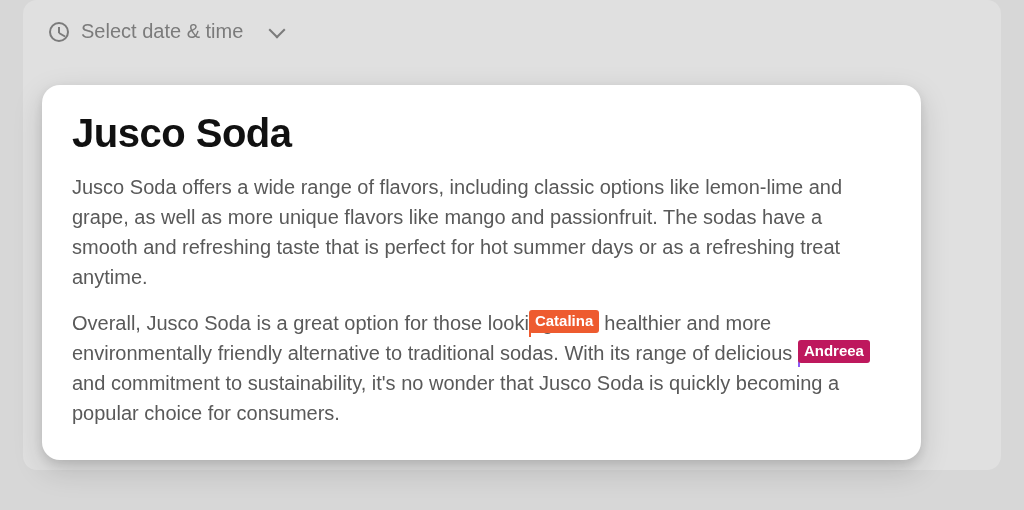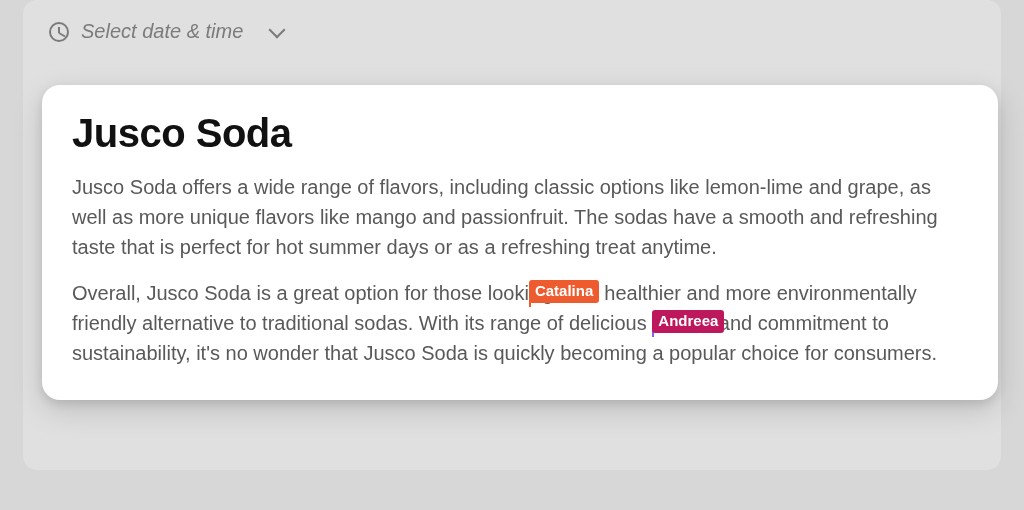--- a/index.html
+++ b/index.html
@@ -17,21 +17,20 @@
     background: #e0e0e0;
     border-radius: 14px;
   }
   .header-row {
     display: flex;
     align-items: center;
     gap: 12px;
     padding: 20px 26px 10px 26px;
     color: #7b7b7b;
     font-size: 20px;
-    font-style: italic;
   }
   .clock {
     width: 20px; height: 20px;
     border: 2px solid #7b7b7b;
     border-radius: 50%;
     position: relative;
     flex: 0 0 auto;
   }
   .clock::before, .clock::after {
     content: "";
@@ -46,21 +45,21 @@
     width: 12px; height: 12px;
     border-right: 2px solid #7b7b7b;
     border-bottom: 2px solid #7b7b7b;
     transform: rotate(45deg);
     margin-left: 16px;
     margin-top: -4px;
   }
   .card {
     position: absolute;
     left: 42px; top: 85px;
-    width: 956px;
+    width: 879px;
     background: #ffffff;
     border-radius: 18px;
     padding: 26px 30px 32px 30px;
     box-shadow: 0 10px 30px rgba(0,0,0,0.15), 0 4px 10px rgba(0,0,0,0.10);
   }
   .title {
     font-size: 40px;
     font-weight: 700;
     letter-spacing: -0.5px;
     color: #111;

